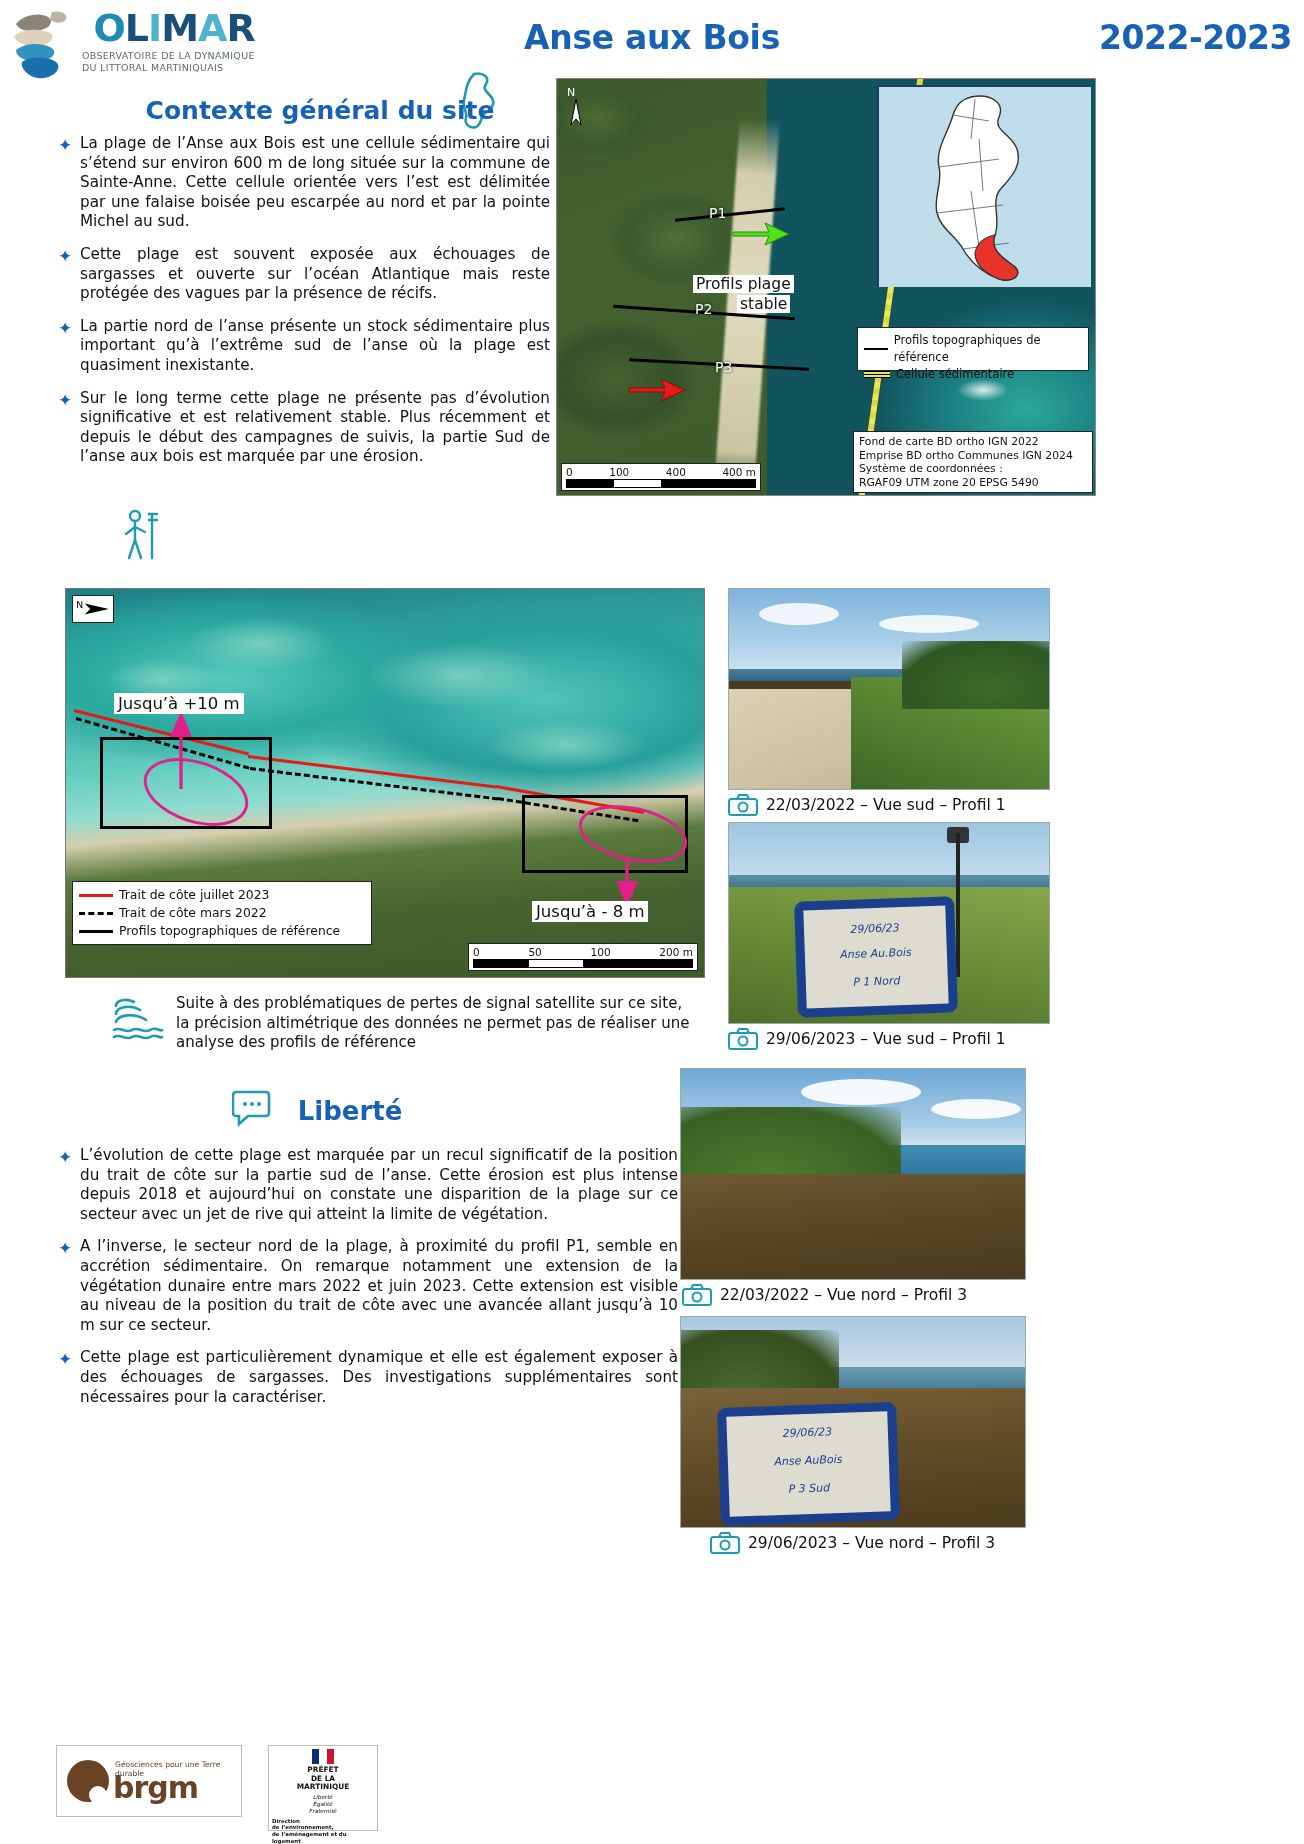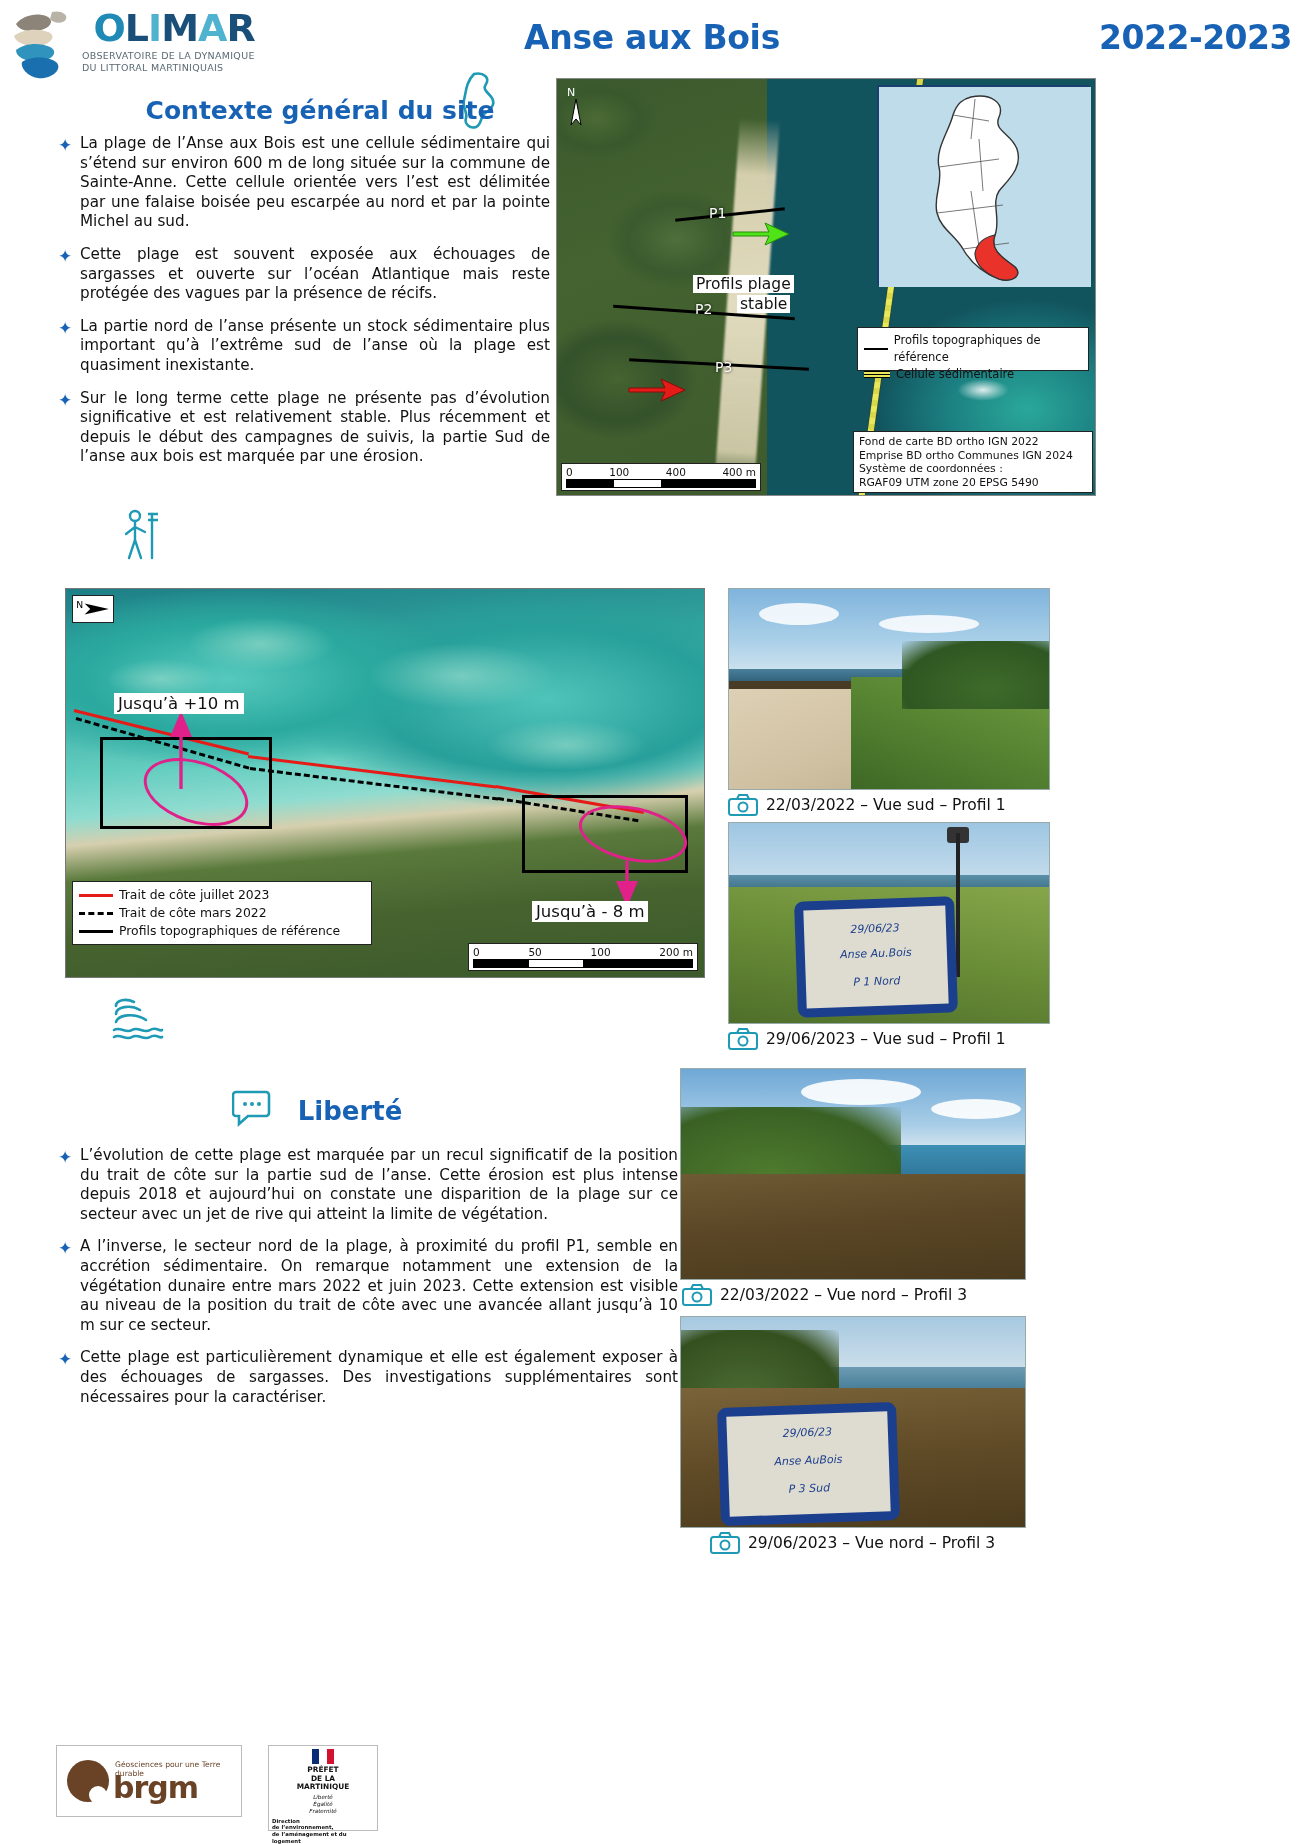--- a/index.html
+++ b/index.html
@@ -487,20 +487,21 @@
       <circle cx="15" cy="13" r="4.5" fill="none" stroke="#1f9ab5" stroke-width="2"></circle>
     </svg>
     <span>29/06/2023 – Vue sud – Profil 1</span>
   </div>
 
   <svg class="wave-icon" viewBox="0 0 52 44">
     <path d="M4 10 C4 4, 14 2, 22 6 M4 18 C4 11, 18 8, 28 14 M4 26 C6 19, 22 16, 34 24" fill="none" stroke="#1f9ab5" stroke-width="2.6" stroke-linecap="round"></path>
     <path d="M2 34 C8 30, 14 38, 20 34 C26 30, 32 38, 38 34 C44 30, 48 36, 50 34" fill="none" stroke="#1f9ab5" stroke-width="2.6" stroke-linecap="round"></path>
     <path d="M2 41 C8 37, 14 45, 20 41 C26 37, 32 45, 38 41 C44 37, 48 43, 50 41" fill="none" stroke="#1f9ab5" stroke-width="2.6" stroke-linecap="round"></path>
   </svg>
+  <div class="note">Suite à des problématiques de pertes de signal satellite sur ce site, la précision altimétrique des données ne permet pas de réaliser une analyse des profils de référence</div>
 
   <svg class="speech-icon" viewBox="0 0 48 44">
     <path d="M4 6 h30 a3 3 0 0 1 3 3 v18 a3 3 0 0 1 -3 3 h-18 l-9 8 v-8 h-3 a3 3 0 0 1 -3 -3 v-18 a3 3 0 0 1 3 -3 Z" fill="none" stroke="#1f9ab5" stroke-width="2.6"></path>
     <circle cx="13" cy="18" r="2" fill="#1f9ab5"></circle>
     <circle cx="20" cy="18" r="2" fill="#1f9ab5"></circle>
     <circle cx="27" cy="18" r="2" fill="#1f9ab5"></circle>
   </svg>
   <div class="sec-title sec3-title">Liberté</div>
 
   <div class="bullets synth">

